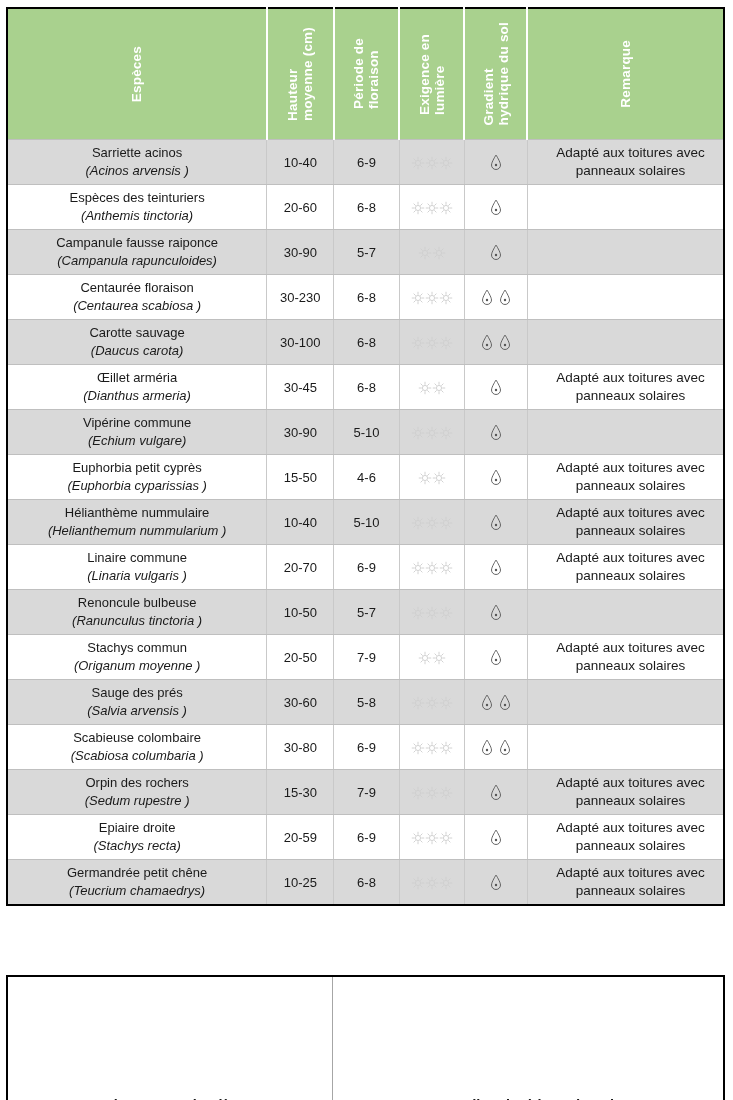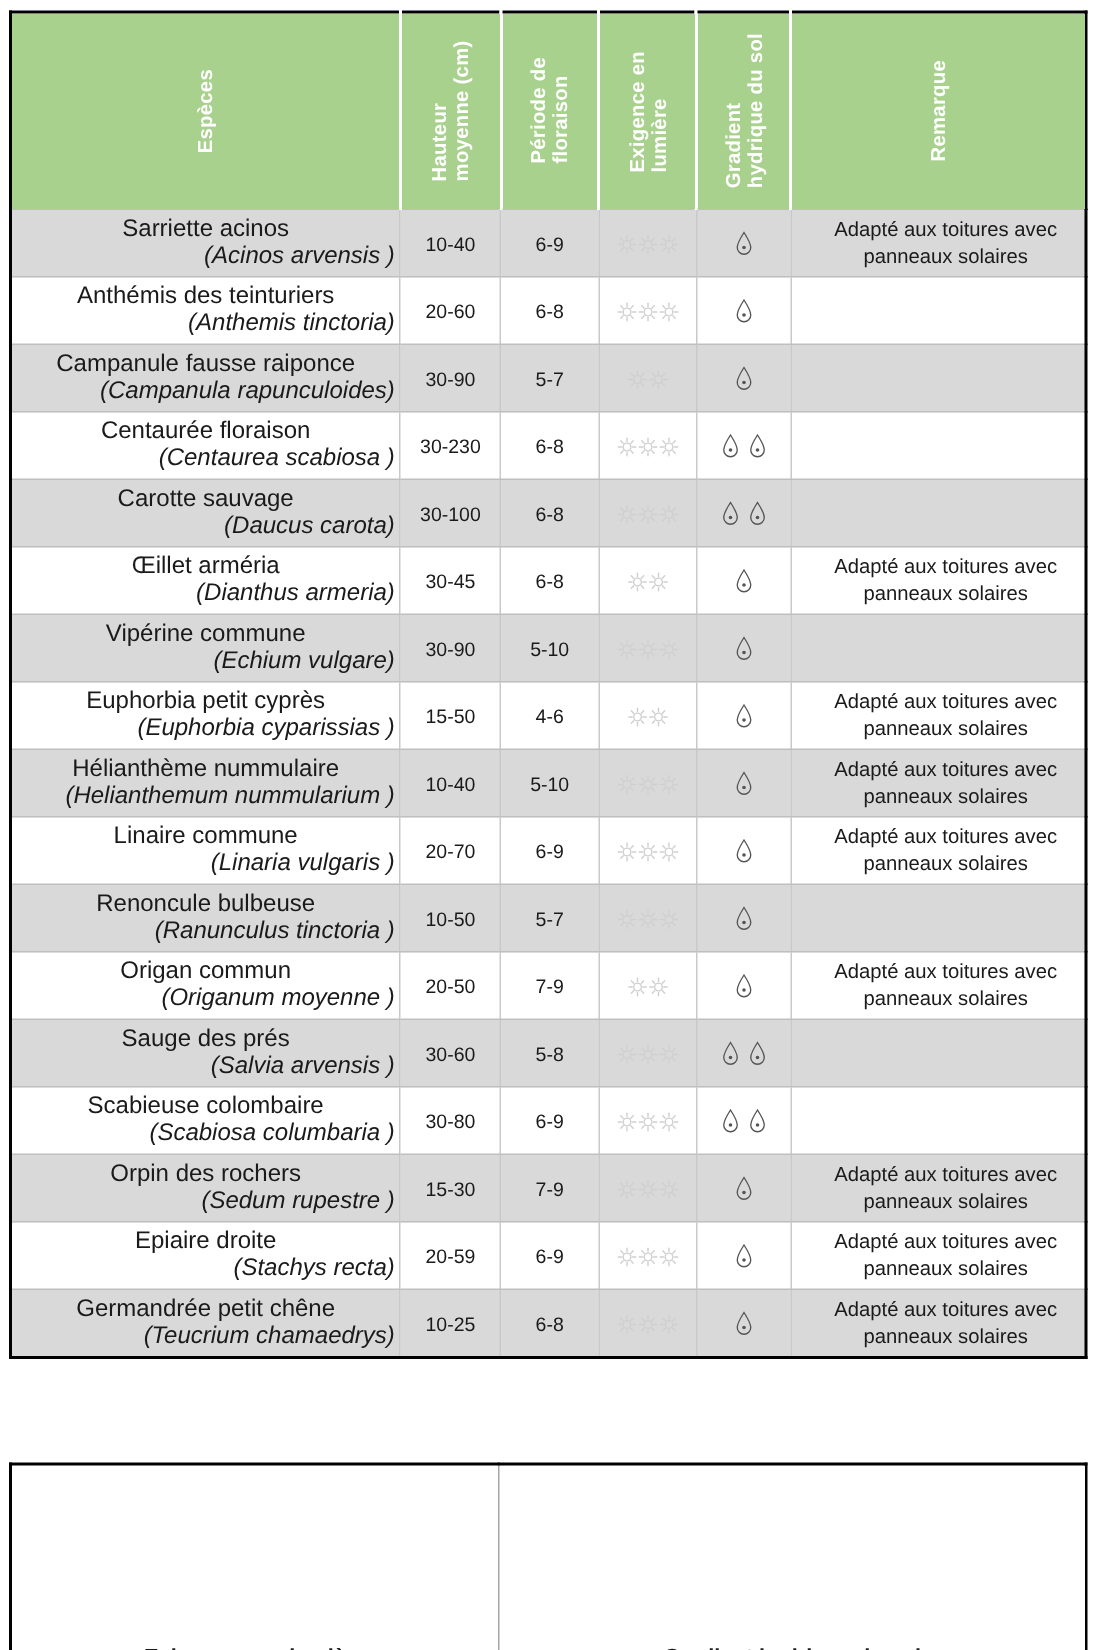--- a/index.html
+++ b/index.html
@@ -76,22 +76,22 @@
     line-height: 17px;
     text-align: center;
     vertical-align: middle;
     height: 41px;
     box-sizing: border-box;
   }
   tbody tr.shade td { background: #d9d9d9; }
   tbody tr.plain td { background: #ffffff; }
   tbody tr:last-child td { border-bottom: none; }
 
-  td.esp { font-size: 16px; line-height: 18px; }
-  td.esp .sci { font-style: italic; text-align: right; }
+  td.esp { font-size: 13px; line-height: 18px; }
+  td.esp .sci { font-style: italic; }
   td.rem { font-size: 13.5px; line-height: 18px; padding-left: 13px; }
   td.num { font-size: 13px; white-space: nowrap; }
 
   
   .icons { display: inline-block; white-space: nowrap; line-height: 1; }
   .sun {
     display: inline-block;
     margin: 0 0px;
     vertical-align: middle;
   }
@@ -224,21 +224,21 @@
                 </g>
               </svg></span></td>
           <td><span class="icons"><svg width="12" height="17" viewBox="0 0 24 34" class="drop">
                 <path d="M12 2 C12 2 3 16 3 22 a9 9 0 0 0 18 0 C21 16 12 2 12 2 Z" fill="none" stroke="#555555" stroke-width="1.8"></path>
                 <circle cx="12" cy="22" r="2.4" fill="#555555"></circle>
               </svg></span></td>
           <td class="rem">Adapté aux toitures avec panneaux solaires</td>
         </tr>
         <tr class="plain">
           <td class="esp">
-            <div>Anthémis des teinturiers</div>
+            <div>Espèces des teinturiers</div>
             <div class="sci">(Anthemis tinctoria)</div>
           </td>
           <td class="num">20-60</td>
           <td class="num">6-8</td>
           <td><span class="icons"><svg width="14" height="14" viewBox="0 0 24 24" class="sun">
                 <g stroke="#cfcfcf" stroke-width="1.6" fill="none">
                   <circle cx="12" cy="12" r="4.4"></circle>
                   <line x1="18.20" y1="12.00" x2="22.00" y2="12.00" stroke-linecap="round"></line>
                   <line x1="16.38" y1="16.38" x2="19.07" y2="19.07" stroke-linecap="round"></line>
                   <line x1="12.00" y1="18.20" x2="12.00" y2="22.00" stroke-linecap="round"></line>
@@ -694,21 +694,21 @@
                 </g>
               </svg></span></td>
           <td><span class="icons"><svg width="12" height="17" viewBox="0 0 24 34" class="drop">
                 <path d="M12 2 C12 2 3 16 3 22 a9 9 0 0 0 18 0 C21 16 12 2 12 2 Z" fill="none" stroke="#555555" stroke-width="1.8"></path>
                 <circle cx="12" cy="22" r="2.4" fill="#555555"></circle>
               </svg></span></td>
           <td class="rem"></td>
         </tr>
         <tr class="plain">
           <td class="esp">
-            <div>Origan commun</div>
+            <div>Stachys commun</div>
             <div class="sci">(Origanum moyenne )</div>
           </td>
           <td class="num">20-50</td>
           <td class="num">7-9</td>
           <td><span class="icons"><svg width="14" height="14" viewBox="0 0 24 24" class="sun">
                 <g stroke="#cfcfcf" stroke-width="1.6" fill="none">
                   <circle cx="12" cy="12" r="4.4"></circle>
                   <line x1="18.20" y1="12.00" x2="22.00" y2="12.00" stroke-linecap="round"></line>
                   <line x1="16.38" y1="16.38" x2="19.07" y2="19.07" stroke-linecap="round"></line>
                   <line x1="12.00" y1="18.20" x2="12.00" y2="22.00" stroke-linecap="round"></line>

